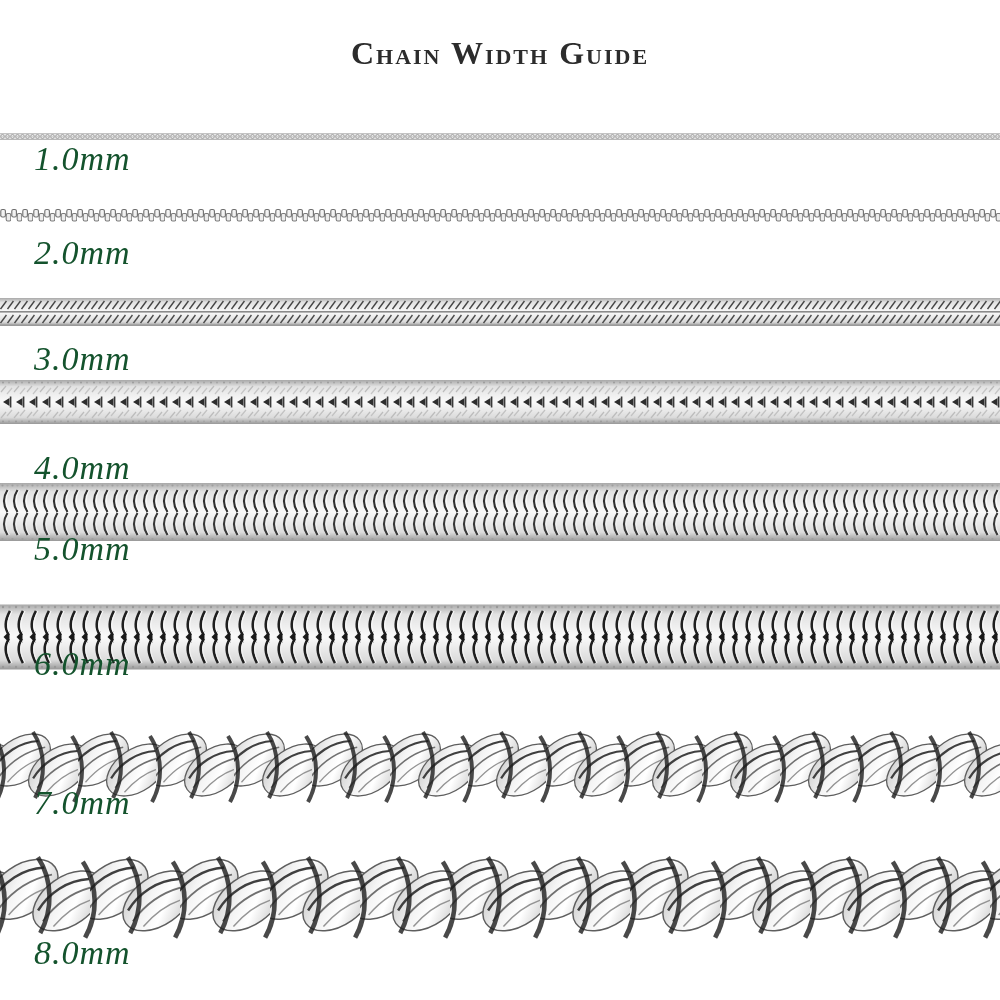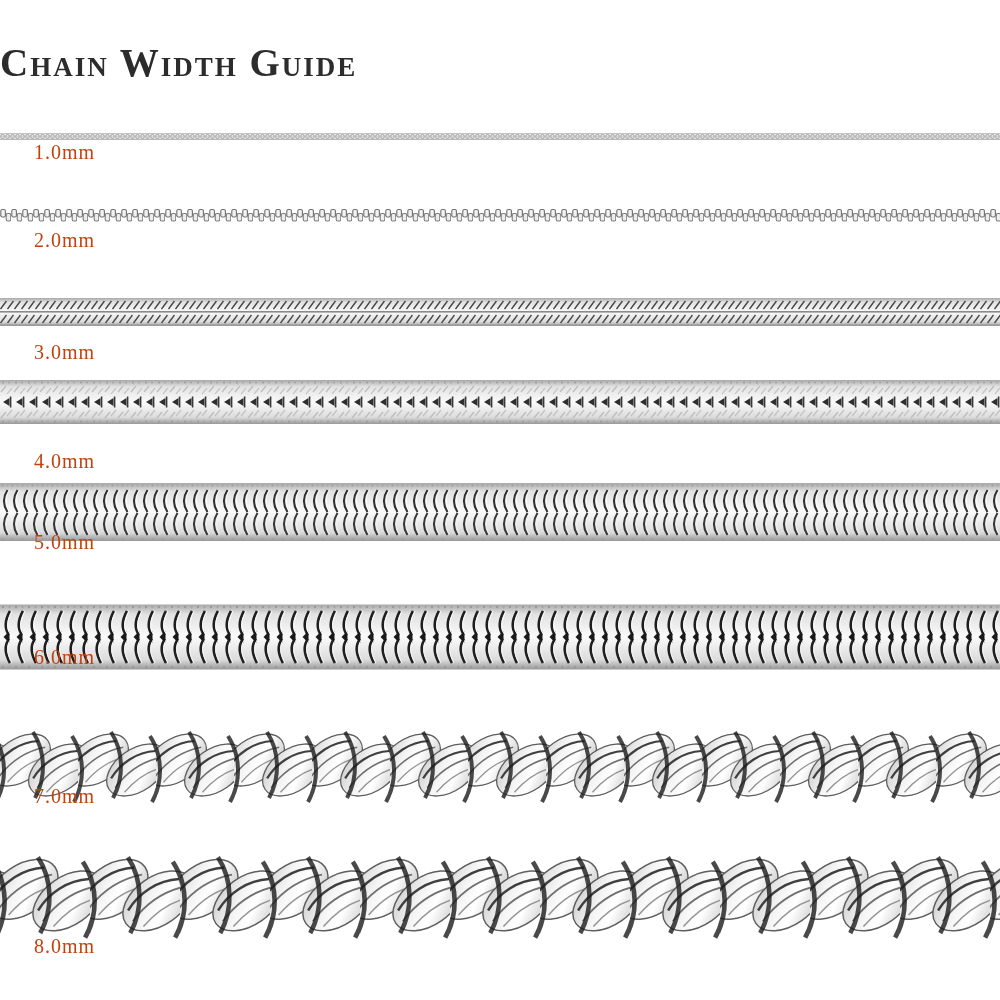--- a/index.html
+++ b/index.html
@@ -1,26 +1,26 @@
 <!DOCTYPE html>
 <html><head>
 <meta charset="utf-8">
 <style>
   html,body{margin:0;padding:0;background:#ffffff;}
   .canvas{position:relative;width:1000px;height:1000px;background:#ffffff;overflow:hidden;
           font-family:"Liberation Serif",serif;}
-  .title{position:absolute;top:14px;left:0;width:100%;text-align:left;
-         font-variant:small-caps;font-weight:600;font-size:39px;letter-spacing:2px;color:#2c2c2c;}
+  .title{position:absolute;top:14px;left:0;width:100%;text-align:center;
+         font-variant:small-caps;font-weight:600;font-size:32px;letter-spacing:2px;color:#2c2c2c;}
   .strip{position:absolute;left:0;width:1000px;display:block;}
-  .wlabel{position:absolute;left:34px;font-size:20px;line-height:1;color:#c2410c;letter-spacing:1px;}
+  .wlabel{position:absolute;left:34px;font-size:34px;line-height:1;color:#14532d;letter-spacing:1px;font-style:italic;}
   
   .c1{top:130px;height:13px}.c2{top:206px;height:19px}.c3{top:295px;height:34px}
   .c4{top:378px;height:48px}.c5{top:481px;height:62px}.c6{top:602px;height:70px}
   .c7{top:724px;height:80px}.c8{top:848px;height:92px}
-  .l1{top:142px}.l2{top:230px}.l3{top:342px}.l4{top:451px}
+  .l1{top:142px}.l2{top:236px}.l3{top:342px}.l4{top:451px}
   .l5{top:532px}.l6{top:647px}.l7{top:786px}.l8{top:936px}
 </style>
 </head>
 <body>
 
 <svg width="0" height="0" style="position:absolute" aria-hidden="true">
 <defs>
   <linearGradient id="gBody" x1="0" y1="0" x2="0" y2="1">
     <stop offset="0" stop-color="#a8a8a8"></stop>
         <stop offset="0.15" stop-color="#e2e2e2"></stop>

